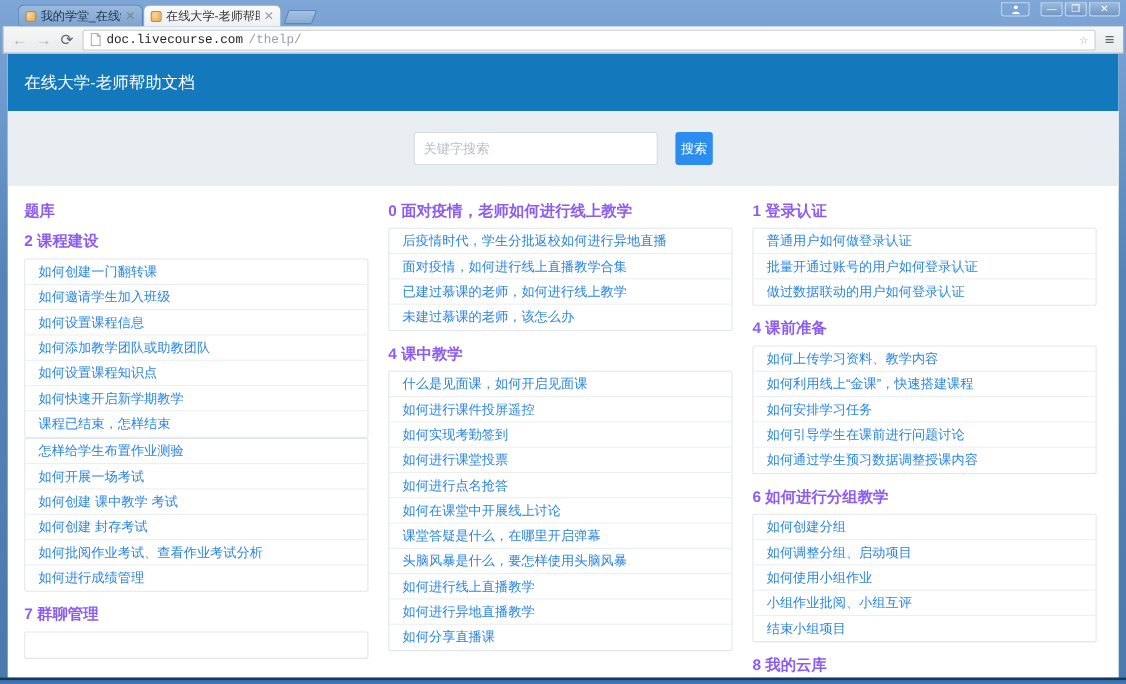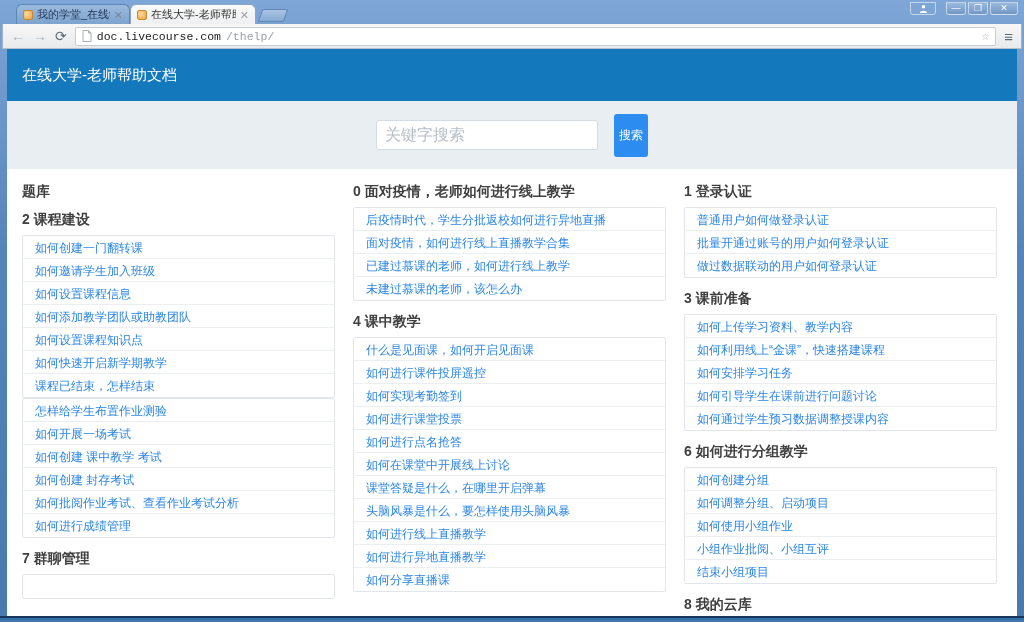--- a/index.html
+++ b/index.html
@@ -46,29 +46,29 @@
   .star-icon { color:#9aa0a6; font-size:13px; line-height:1; }
   .menu-icon { color:#5f6a75; font-size:15px; line-height:1; letter-spacing:0; }
 
   
   .viewport { flex:1; margin:0 7px; background:#fff; display:flex; flex-direction:column; overflow:hidden; }
   .page-header { height:52px; flex:none; background:#1478bd; color:#fff;
     display:flex; align-items:center; padding-left:15px; font-size:15px; }
   .search-band { height:68px; flex:none; background:#e9eef3;
     display:flex; align-items:center; justify-content:center; }
   .search-input { width:222px; height:30px; border:1px solid #d5dbe1; border-radius:3px;
-    padding:0 8px; font-size:16px; font-family:inherit; color:#333; outline:none; }
+    padding:0 8px; font-size:12px; font-family:inherit; color:#333; outline:none; }
   .search-input::placeholder { color:#b6bec7; }
-  .search-btn { width:34px; height:43px; margin-left:16px; border:none; border-radius:3px;
+  .search-btn { width:34px; height:30px; margin-left:16px; border:none; border-radius:3px;
     background:#2d8cf0; color:#fff; font-size:12px; font-family:inherit; }
 
   
   .columns { flex:1; display:flex; gap:18px; padding:2px 20px 0 15px; overflow:hidden; }
   .col { flex:1; min-width:0; }
-  .sec-heading { font-size:14px; font-weight:bold; color:#404040; line-height:16px; margin:12px 0 8px; }
+  .sec-heading { font-size:14px; font-weight:bold; color:#8b5cf6; line-height:16px; margin:12px 0 8px; }
   .col .section:first-child .sec-heading { margin-top:12px; }
   .sec-box { border:1px solid #e2e6ea; border-radius:2px; background:#fff; }
   .help-item { height:23px; line-height:22px; padding:0 12px; border-bottom:1px solid #eceff2;
     overflow:hidden; white-space:nowrap; text-overflow:ellipsis; }
   .help-item:last-child { border-bottom:none; }
   .help-item a { color:#2b85e4; font-size:12px; text-decoration:none;margin-top:36px; }
 
   
   .window-bottom { height:6px; flex:none;
     background:linear-gradient(#16365c 0%,#16365c 34%,#2f6cab 34%,#4a79ae 100%); }
@@ -293,21 +293,21 @@
     <a href="#">批量开通过账号的用户如何登录认证</a>
   </div>
 
   <div class="help-item">
     <a href="#">做过数据联动的用户如何登录认证</a>
   </div>
 </div>
   </div>
 
   <div class="section">
-    <div class="sec-heading">3 课前准备</div>
+    <div class="sec-heading">4 课前准备</div>
     <div class="sec-box">
   <div class="help-item">
     <a href="#">如何上传学习资料、教学内容</a>
   </div>
 
   <div class="help-item">
     <a href="#">如何利用线上“金课”，快速搭建课程</a>
   </div>
 
   <div class="help-item">

